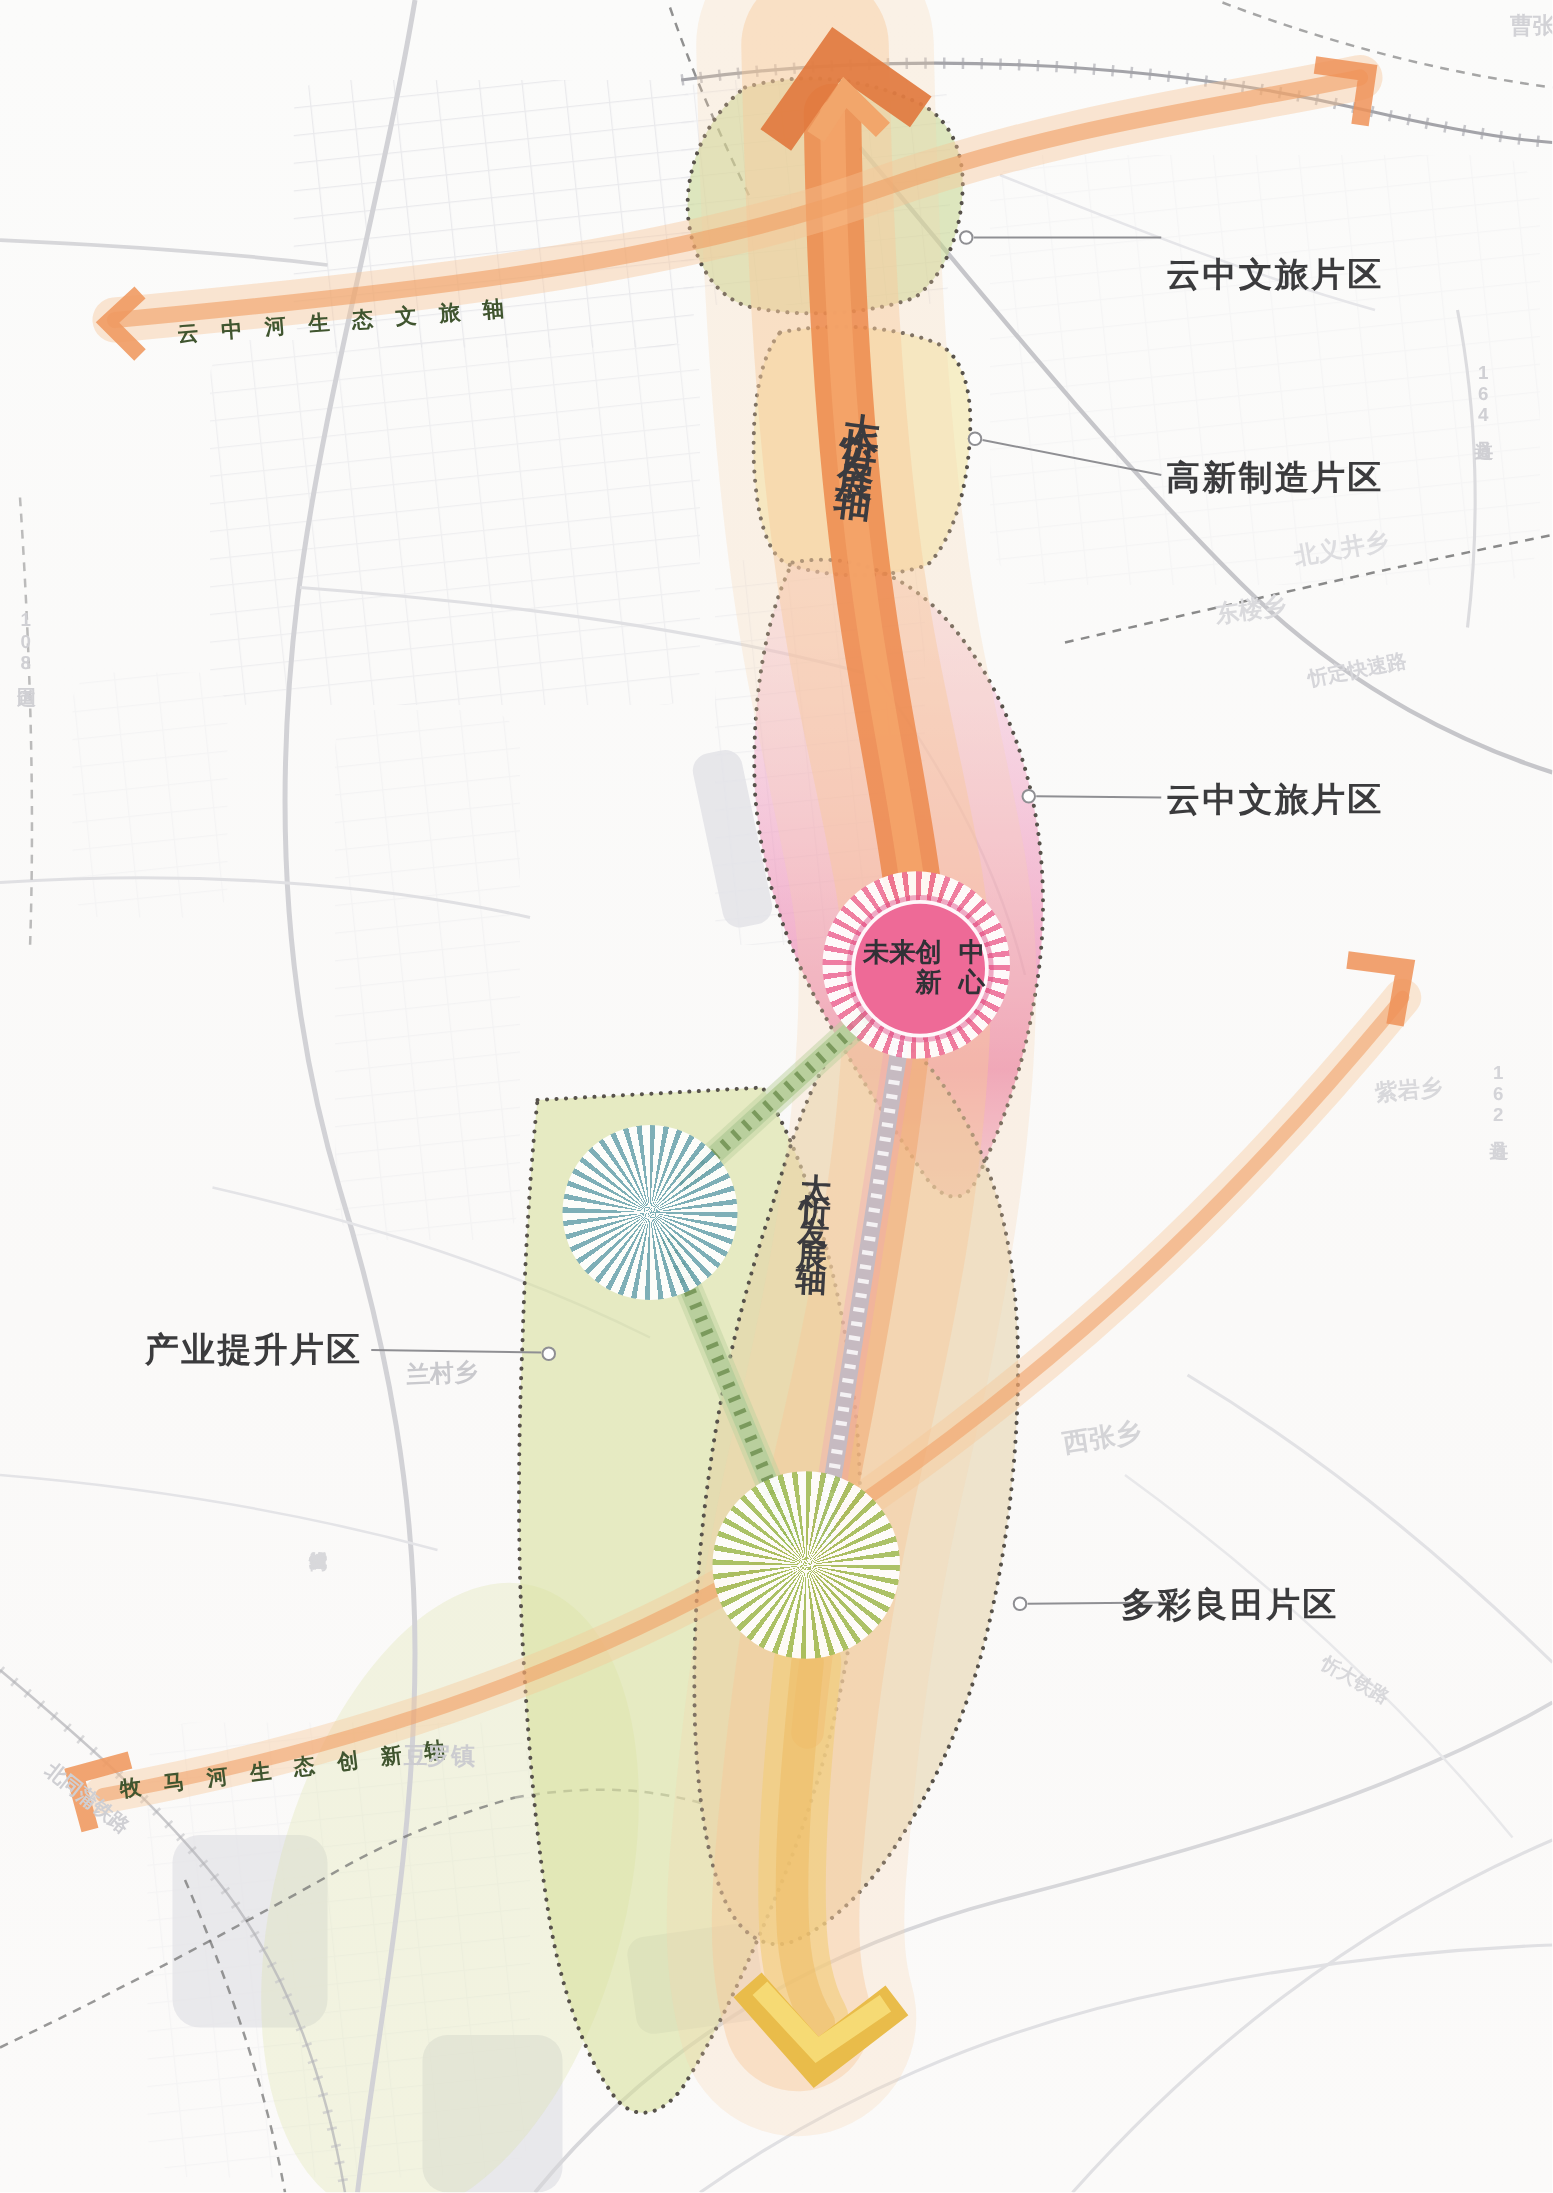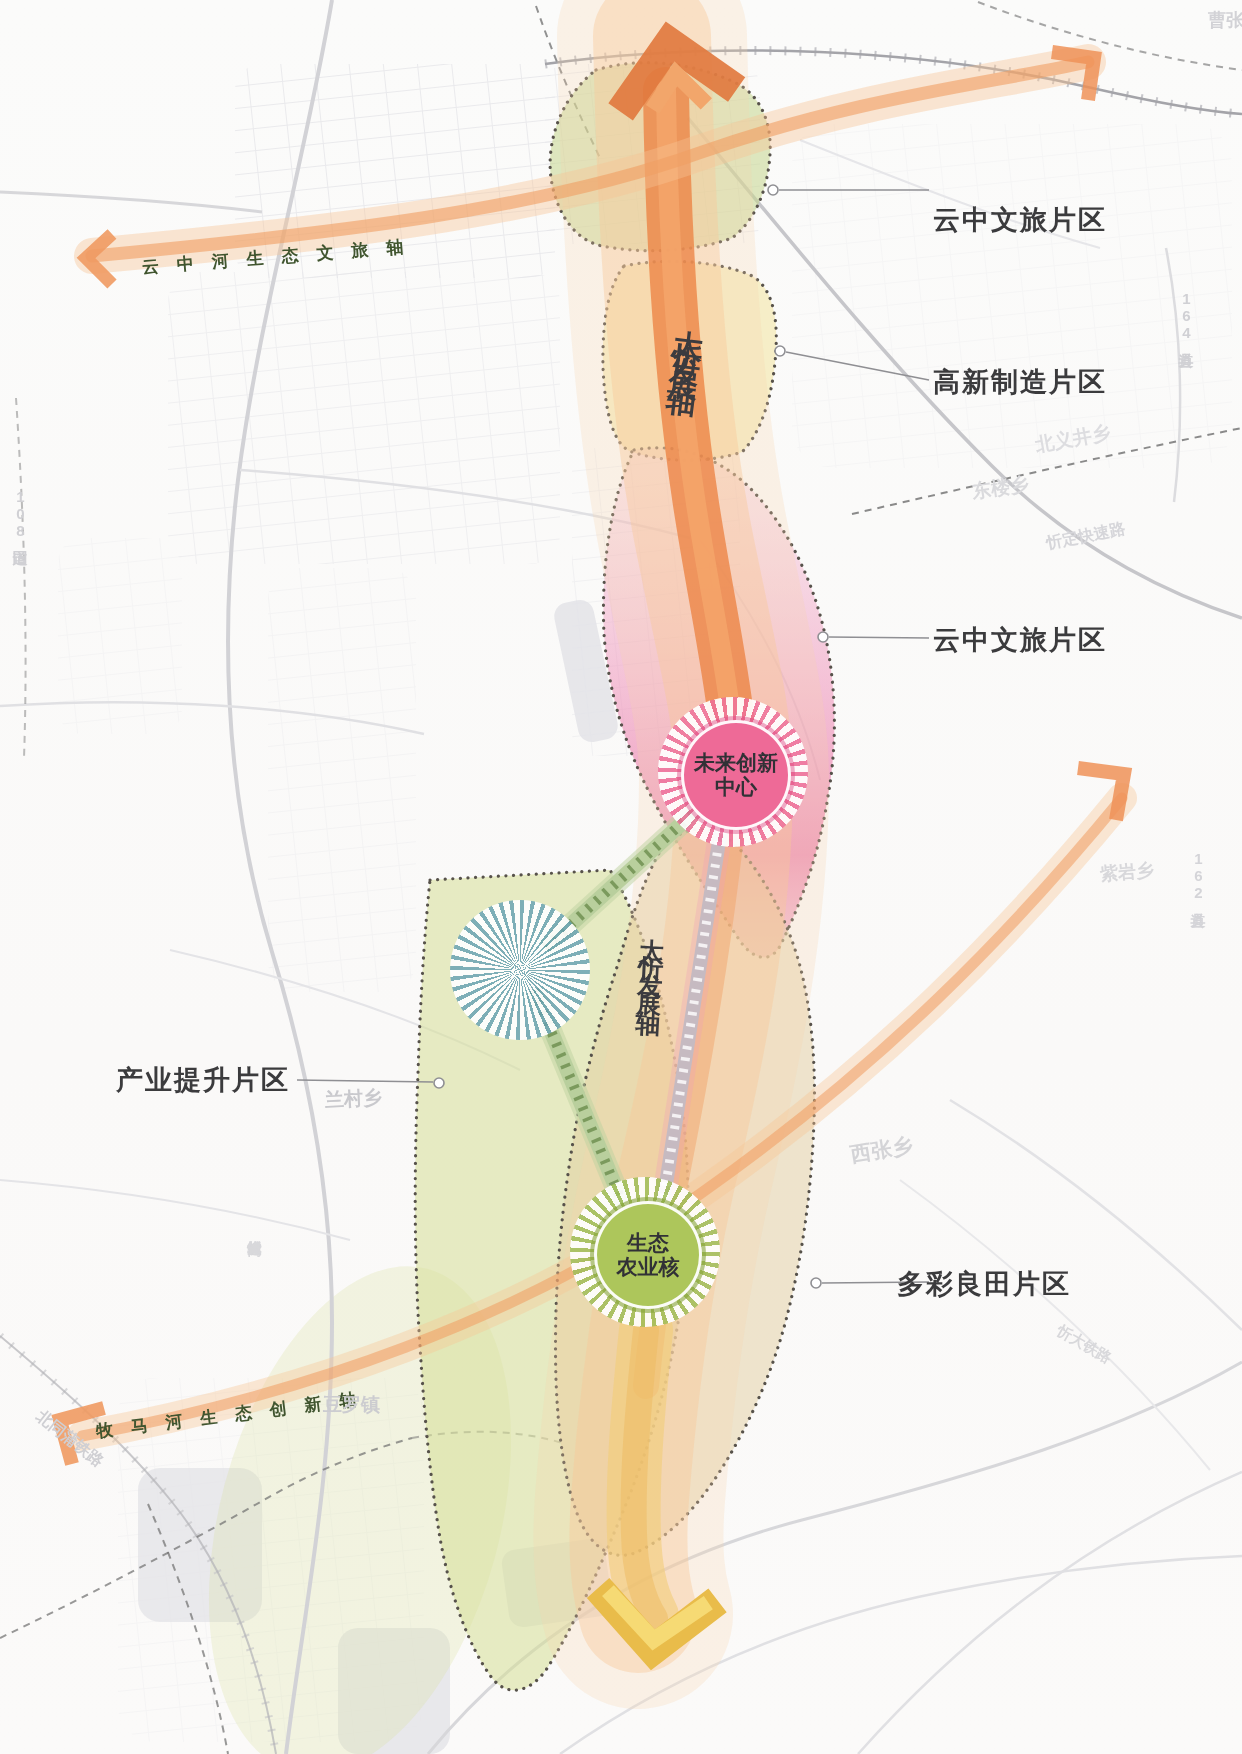--- a/index.html
+++ b/index.html
@@ -7,22 +7,22 @@
          background:linear-gradient(180deg,#fbfbfa 0%,#faf9f8 60%,#fbfaf9 100%);
          font-family:"Liberation Sans", sans-serif;}
   .stage svg{position:absolute;left:0;top:0;}
   .lbl{position:absolute;white-space:nowrap;}
   .district{font-size:27px;font-weight:bold;color:#3b3b3d;letter-spacing:2px;}
   .axis-cn{font-weight:bold;color:#40552f;}
   .vtext{writing-mode:vertical-rl;text-orientation:upright;}
   .taixin{font-weight:bold;color:#3b3b3f;}
   .place{color:#cfcfd3;font-weight:bold;}
   .spokes{position:absolute;border-radius:50%;}
-  .core-inner{position:absolute;border-radius:50%;display:flex;flex-direction:column;
-              align-items:center;justify-content:center;text-align:left;}
+  .core-inner{position:absolute;border-radius:50%;display:flex;flex-direction:row;
+              align-items:center;justify-content:center;text-align:right;}
   .core-inner .l1,.core-inner .l2{font-weight:bold;color:#313136;line-height:1.15;}
 </style>
 </head>
 <body>
 
 <div class="stage">
 
 <svg width="1242" height="1754" viewBox="0 0 1242 1754">
   <defs>
     <pattern id="fab" width="34" height="22" patternUnits="userSpaceOnUse" patternTransform="rotate(-6)">
@@ -162,25 +162,20 @@
             border:3px solid rgba(255,255,255,0.95);box-shadow:0 0 0 4px rgba(222,70,130,0.45);">
   <span class="l1" style="font-size:21px;">未来创新</span>
   <span class="l2" style="font-size:21px;">中心</span>
 </div>
 
 <div class="spokes" style="left:450px;top:900px;width:140px;height:140px;
             background:repeating-conic-gradient(rgba(100,160,180,0.8) 0deg 3.5deg, rgba(255,255,255,0.92) 3.5deg 9deg);"></div>
 
 <div class="spokes" style="left:570px;top:1177px;width:150px;height:150px;
             background:repeating-conic-gradient(rgba(160,190,90,0.85) 0deg 3.5deg, rgba(255,255,255,0.92) 3.5deg 9deg);"></div>
-<div class="core-inner" style="left:594px;top:1201px;width:102px;height:102px;background:#adc65b;
-            border:3px solid rgba(255,255,255,0.95);box-shadow:0 0 0 4px rgba(133,164,56,0.6);">
-  <span class="l1" style="font-size:21px;">生态</span>
-  <span class="l2" style="font-size:21px;">农业核</span>
-</div>
 
 <div class="lbl district" style="left:933px;top:174px;margin-top:28px;">云中文旅片区</div>
 <div class="lbl district" style="left:933px;top:364px;">高新制造片区</div>
 <div class="lbl district" style="left:933px;top:622px;">云中文旅片区</div>
 <div class="lbl district" style="left:897px;top:1266px;">多彩良田片区</div>
 <div class="lbl district" style="left:116px;top:1062px;">产业提升片区</div>
 
 <div class="lbl axis-cn" style="left:142px;top:256px;font-size:17px;letter-spacing:18px;transform:rotate(-4.5deg);transform-origin:left center;">云中河生态文旅轴</div>
 <div class="lbl axis-cn" style="left:96px;top:1420px;font-size:17px;letter-spacing:18px;transform:rotate(-7deg);transform-origin:left center;">牧马河生态创新轴</div>
 <div class="lbl vtext taixin" style="left:672px;top:306px;font-size:30px;letter-spacing:14px;transform:rotate(7deg);transform-origin:center top;">太忻发展轴</div>

